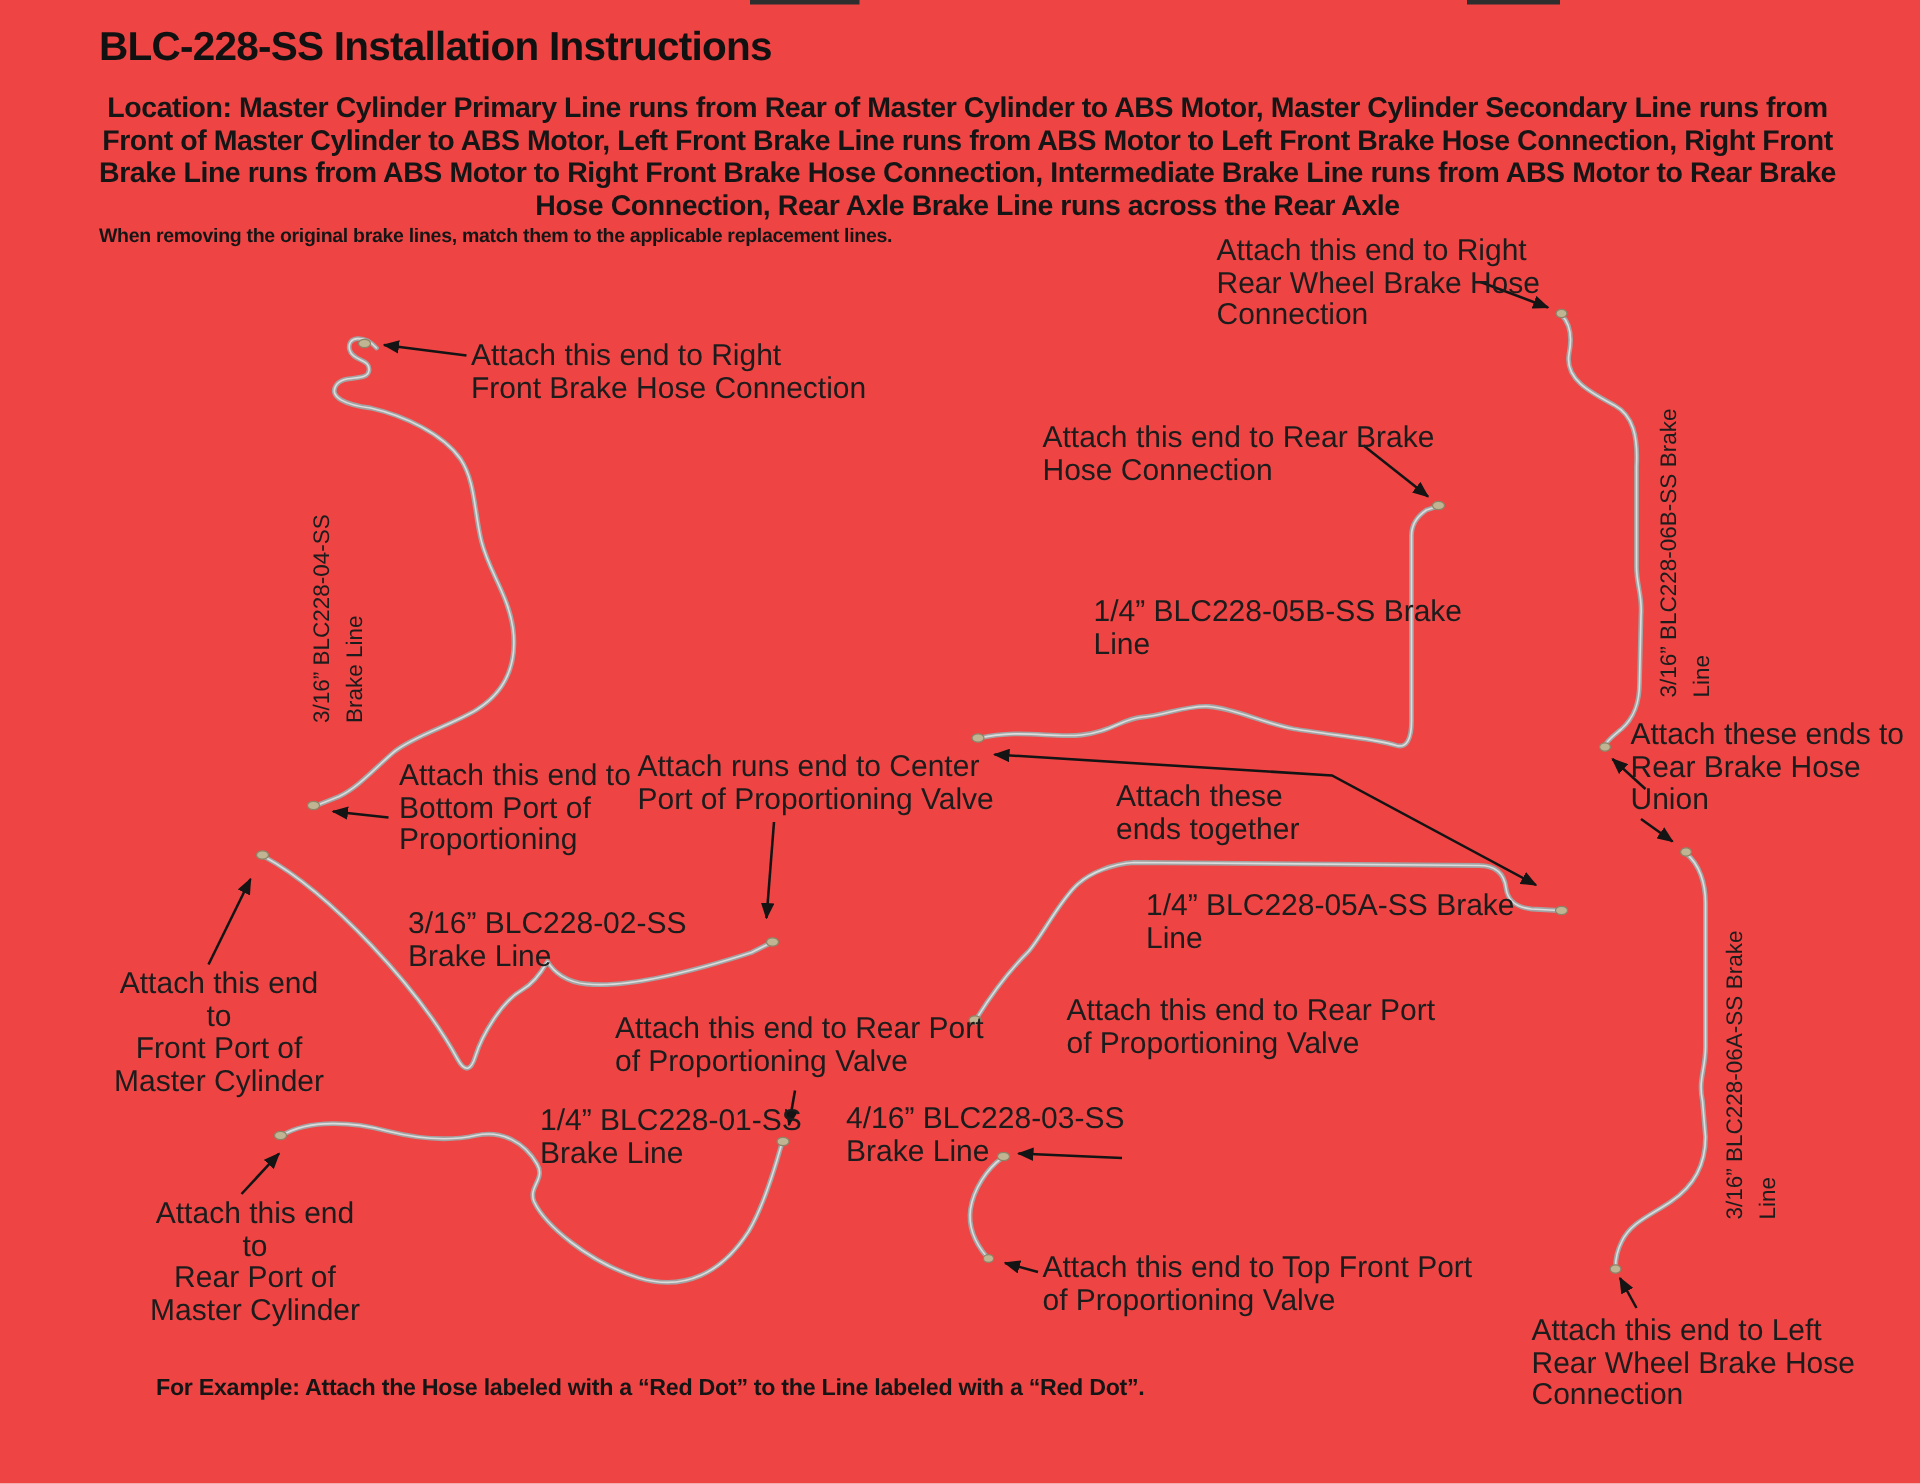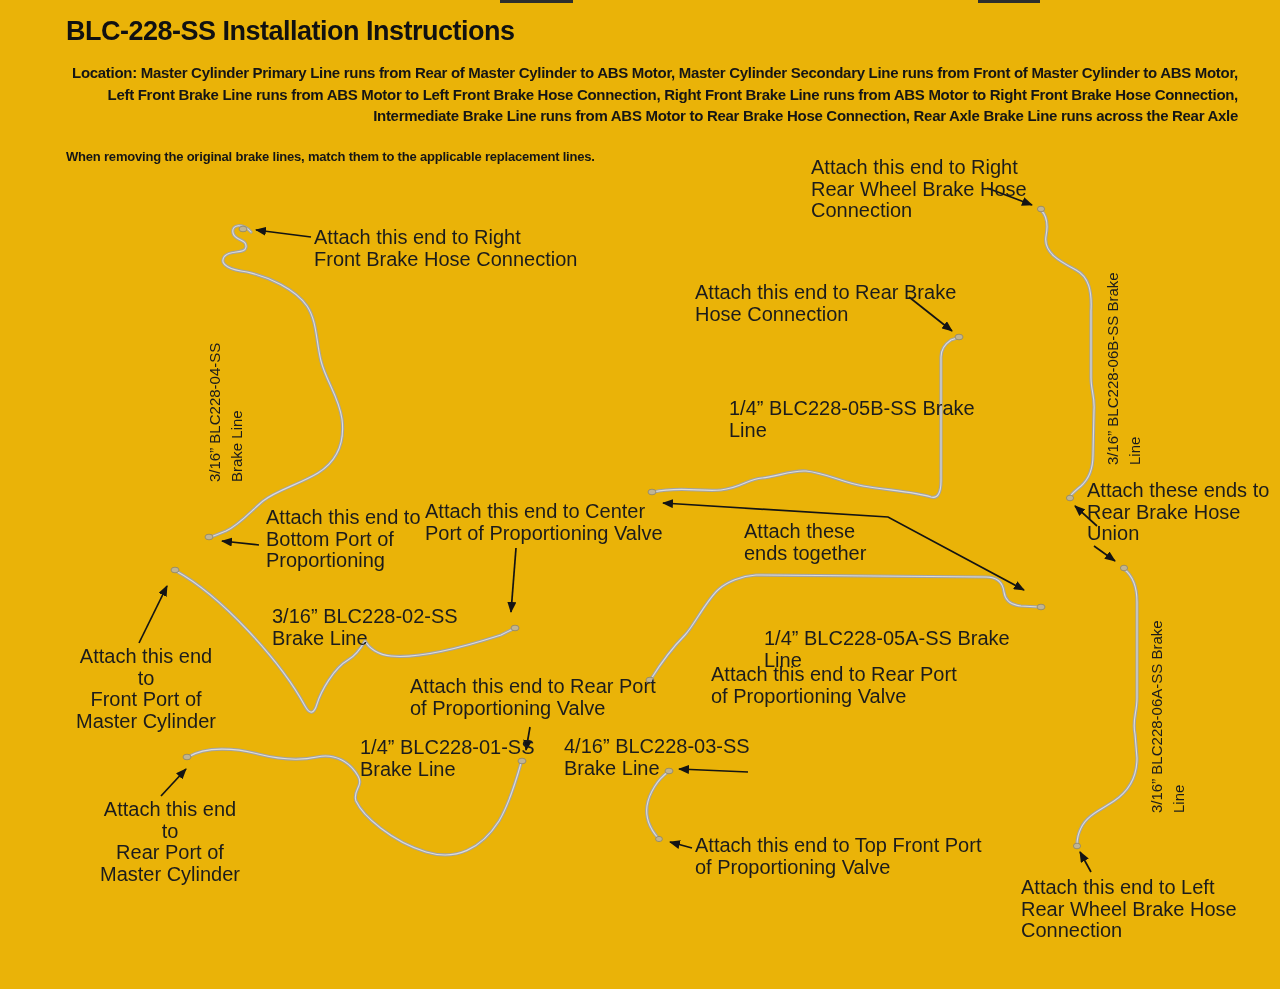--- a/index.html
+++ b/index.html
@@ -1,27 +1,27 @@
 <!DOCTYPE html>
 <html><head>
 <meta charset="utf-8">
 <style>
   html,body{margin:0;padding:0;background:#ffffff;}
   .page{
-    position:relative;width:1280px;height:989px;background:#eab308;overflow:hidden;
+    position:relative;width:1280px;height:989px;background:#ef4444;overflow:hidden;
     font-family:"Liberation Sans",sans-serif;color:#1b1b1b;
   }
   .abs{position:absolute;}
   .title{
     font-size:27px;font-weight:700;letter-spacing:-0.5px;color:#111;
     white-space:nowrap;
   }
   .para{
-    font-size:15px;font-weight:700;line-height:21.5px;letter-spacing:-0.3px;
-    text-align:right;color:#151515;
+    font-size:19px;font-weight:700;line-height:21.5px;letter-spacing:-0.3px;
+    text-align:center;color:#151515;
   }
   .note{
     font-size:13px;font-weight:700;letter-spacing:-0.2px;color:#151515;white-space:nowrap;
   }
   .callout,.plabel{
     font-size:20px;font-weight:400;line-height:21.5px;color:#1c1c1c;
     white-space:pre-line;
   }
   .center{text-align:center;}
   .vlabel{
@@ -136,33 +136,33 @@
   <div class="abs vlabel" style="left:204px;top:320px;width:48px;height:162px;">3/16” BLC228-04-SS
 Brake Line</div>
   <div class="abs plabel" style="left:272px;top:606px;">3/16” BLC228-02-SS
 Brake Line</div>
   <div class="abs plabel" style="left:360px;top:737px;">1/4” BLC228-01-SS
 Brake Line</div>
   <div class="abs plabel" style="left:564px;top:736px;">4/16” BLC228-03-SS
 Brake Line</div>
   <div class="abs plabel" style="left:729px;top:398px;">1/4” BLC228-05B-SS Brake
 Line</div>
-  <div class="abs plabel" style="left:764px;top:628px;">1/4” BLC228-05A-SS Brake
+  <div class="abs plabel" style="left:764px;top:594px;">1/4” BLC228-05A-SS Brake
 Line</div>
   <div class="abs vlabel" style="left:1102px;top:255px;width:48px;height:210px;">3/16” BLC228-06B-SS Brake
 Line</div>
   <div class="abs vlabel" style="left:1146px;top:603px;width:48px;height:210px;">3/16” BLC228-06A-SS Brake
 Line</div>
 
   <div class="abs callout" style="left:314px;top:227px;">Attach this end to Right
 Front Brake Hose Connection</div>
   <div class="abs callout" style="left:266px;top:507px;">Attach this end to
 Bottom Port of
 Proportioning</div>
-  <div class="abs callout" style="left:425px;top:501px;">Attach this end to Center
+  <div class="abs callout" style="left:425px;top:501px;">Attach runs end to Center
 Port of Proportioning Valve</div>
   <div class="abs callout center" style="left:72px;top:646px;width:148px;">Attach this end to
 Front Port of
 Master Cylinder</div>
   <div class="abs callout center" style="left:96px;top:799px;width:148px;">Attach this end to
 Rear Port of
 Master Cylinder</div>
   <div class="abs callout" style="left:410px;top:676px;">Attach this end to Rear Port
 of Proportioning Valve</div>
   <div class="abs callout" style="left:695px;top:835px;">Attach this end to Top Front Port
@@ -175,14 +175,15 @@
 of Proportioning Valve</div>
   <div class="abs callout" style="left:811px;top:157px;">Attach this end to Right
 Rear Wheel Brake Hose
 Connection</div>
   <div class="abs callout" style="left:1087px;top:480px;">Attach these ends to
 Rear Brake Hose Union</div>
   <div class="abs callout" style="left:1021px;top:877px;">Attach this end to Left
 Rear Wheel Brake Hose
 Connection</div>
 
+  <div class="abs footer" style="left:104px;top:914px;">For Example: Attach the Hose labeled with a “Red Dot” to the Line labeled with a “Red Dot”.</div>
 
 </div>
 
 </body></html>

